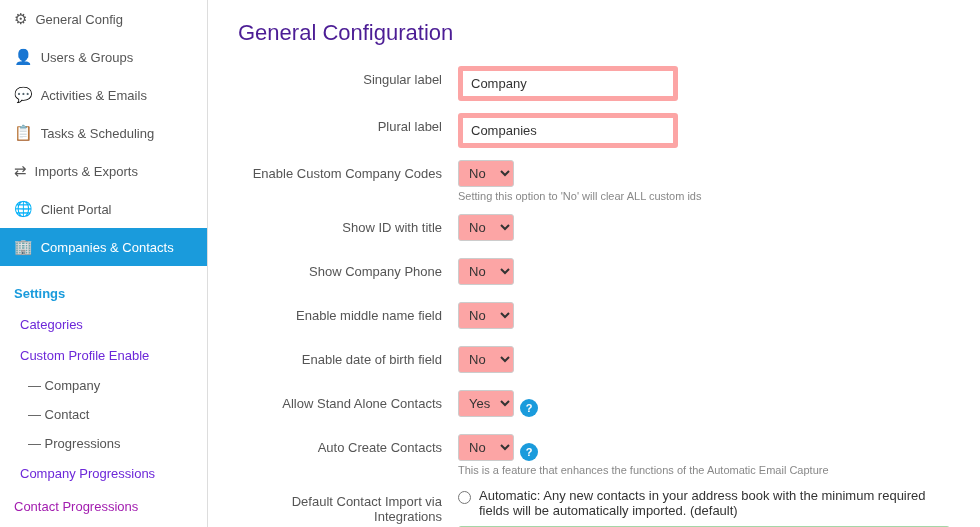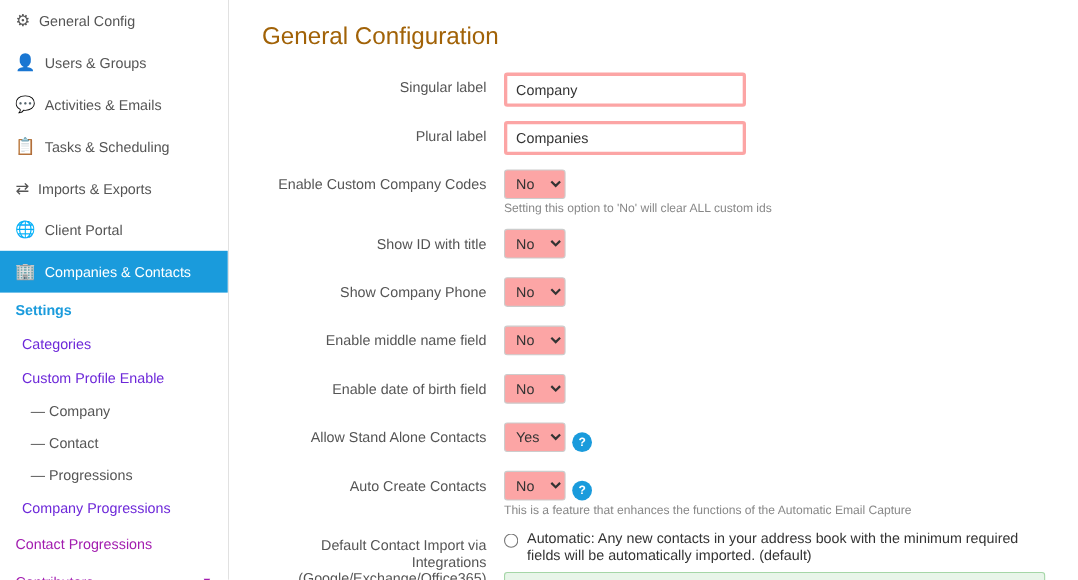--- a/index.html
+++ b/index.html
@@ -36,20 +36,21 @@
       font-size: 13px;
       display: block;
     }
 
     .sidebar-section-label {
       padding: 8px 14px;
       font-size: 13px;
       color: #1a9bdc;
       font-weight: bold;
       cursor: pointer;
+      margin-top: 12px;
     }
 
     .sidebar-indent {
       padding: 7px 14px 7px 28px;
       font-size: 13px;
       color: #555;
       cursor: pointer;
       display: block;
     }
 
@@ -66,21 +67,21 @@
     
     .main {
       flex: 1;
       overflow-y: auto;
       padding: 20px 30px;
       background: #fff;
     }
 
     h1 {
       font-size: 22px;
-      color: #a16207;
+      color: #4c1d95;
       margin-bottom: 20px;
       font-weight: normal;
     }
 
     .form-table {
       width: 100%;
     }
     .form-row {
       display: flex;
       align-items: flex-start;
@@ -102,21 +103,21 @@
     .form-control select {
       border: 1px solid #ccc;
       border-radius: 3px;
       padding: 4px 6px;
       font-size: 13px;
       color: #333;
       background: #fca5a5;
       cursor: pointer;
     }
     .form-control input[type="text"] {
-      border: 3px solid #fca5a5;
+      border: 5px solid #fca5a5;
       border-radius: 3px;
       padding: 5px 8px;
       font-size: 13px;
       width: 220px;
       color: #333;
     }
     .form-hint {
       font-size: 11px;
       color: #888;
       margin-top: 3px;

